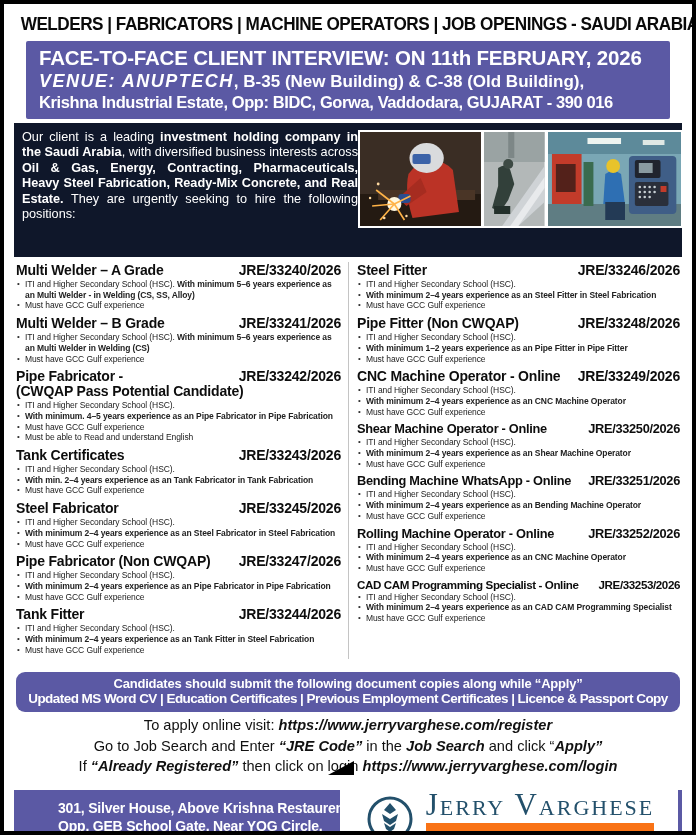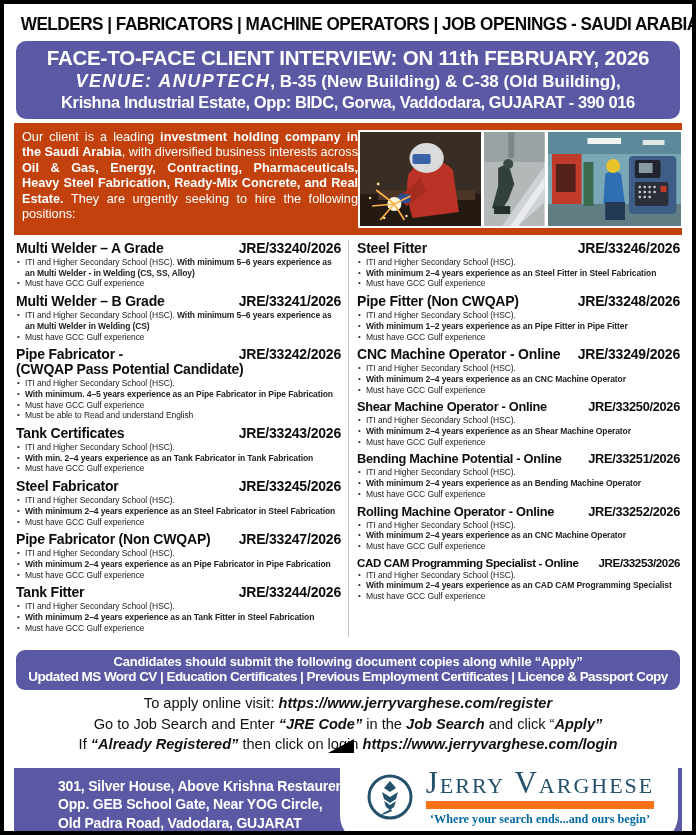--- a/index.html
+++ b/index.html
@@ -5,28 +5,28 @@
   html,body{margin:0;padding:0;background:#e8e8e8;font-family:"Liberation Sans",sans-serif;}
   .poster{width:696px;height:835px;box-sizing:border-box;background:#fff;border:4px solid #000;
           padding:5px 10px;position:relative;overflow:hidden;margin:0 auto;}
   .b{font-weight:bold}.i{font-style:italic}
 
   
   .headline{text-align:center;font-weight:800;color:#0a0a0a;font-size:17.5px;letter-spacing:-0.5px;
             margin:5px 0 6px;transform:scaleX(0.98);white-space:nowrap;}
 
   
-  .banner{background:#5b59a4;border-radius:10px;color:#fff;padding:5px 13px 7px;margin:0 2px;text-align:center;}
+  .banner{background:#5b59a4;border-radius:2px;color:#fff;padding:5px 13px 7px;margin:0 12px;}
   .banner-l1{font-size:20.5px;font-weight:bold;letter-spacing:-0.2px;white-space:nowrap;}
   .banner-l2{font-size:17px;font-weight:bold;white-space:nowrap;margin-top:1px;}
   .venue{font-style:italic;font-size:18px;letter-spacing:1.5px;font-weight:bold;}
   .banner-l3{font-size:16.5px;font-weight:bold;letter-spacing:-0.4px;white-space:nowrap;margin-top:1px;}
 
   
-  .intro{background:#c2410c;margin:4px 0 0;padding:7px 8px;display:flex;height:112px;box-sizing:border-box;}
+  .intro{background:#0f172a;margin:4px 0 0;padding:7px 8px;display:flex;height:134px;box-sizing:border-box;}
   .intro-text{width:336px;flex:none;color:#fff;font-size:12.7px;line-height:1.22;text-align:justify;margin:0;}
   .photos{flex:1;display:flex;gap:3px;background:#fff;padding:2px;align-items:stretch;height:94px;}
   .photos svg{height:100%;display:block;}
   .ph1{flex:2.0}.ph2{flex:1.0}.ph3{flex:2.2}
 
   
   .jobs{display:flex;padding:5px 2px 0;}
   .col{width:50%;box-sizing:border-box;}
   .col-left{padding-right:7px;}
   .col-right{padding-left:8px;border-left:1px solid #c4c4c4;}
@@ -289,21 +289,21 @@
 
     <ul class="job-bullets">
             <li><span>ITI and Higher Secondary School (HSC).</span></li>
             <li><span class="b">With minimum 2–4  years experience as an Shear Machine Operator</span></li>
             <li><span>Must have GCC Gulf experience</span></li>
           </ul>
   </div>
 
   <div class="job">
     <div class="job-head tight">
-      <span class="job-title">Bending Machine Potential - Online</span>
+      <span class="job-title">Bending Machine WhatsApp - Online</span>
       <span class="job-code">JRE/33251/2026</span>
     </div>
 
     <ul class="job-bullets">
             <li><span>ITI and Higher Secondary School (HSC).</span></li>
             <li><span class="b">With minimum 2–4  years experience as an Bending Machine Operator</span></li>
             <li><span>Must have GCC Gulf experience</span></li>
           </ul>
   </div>
 

